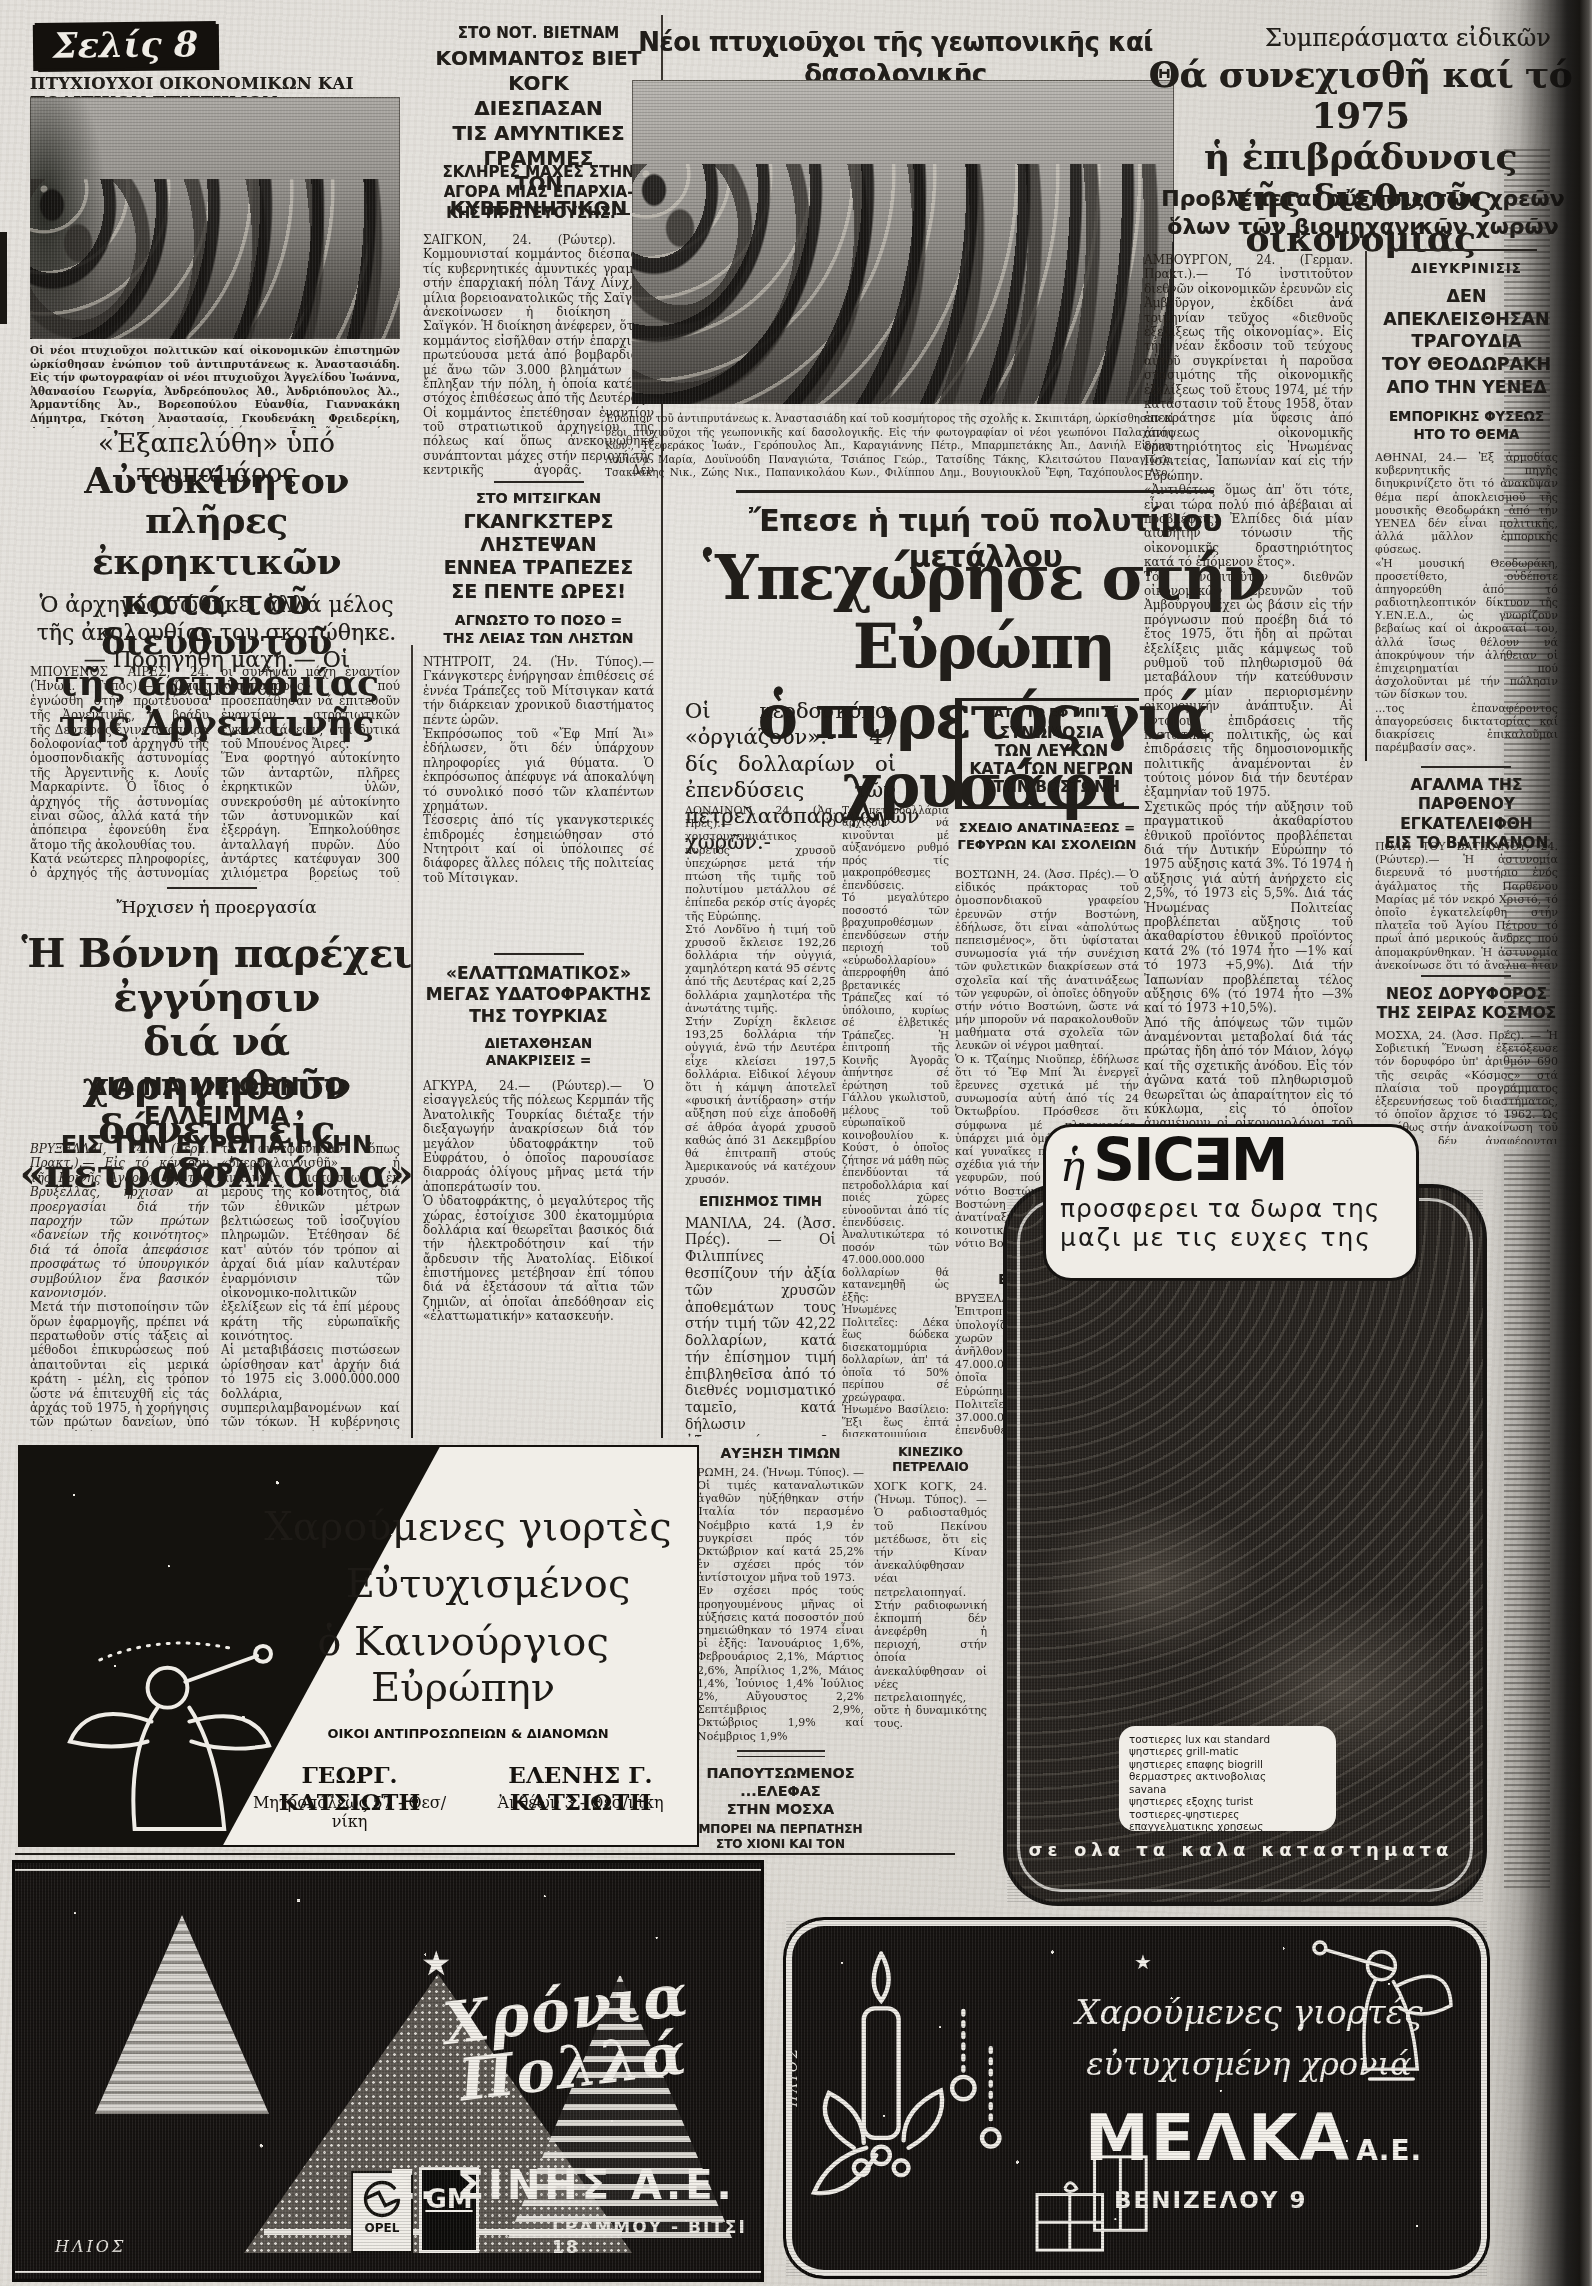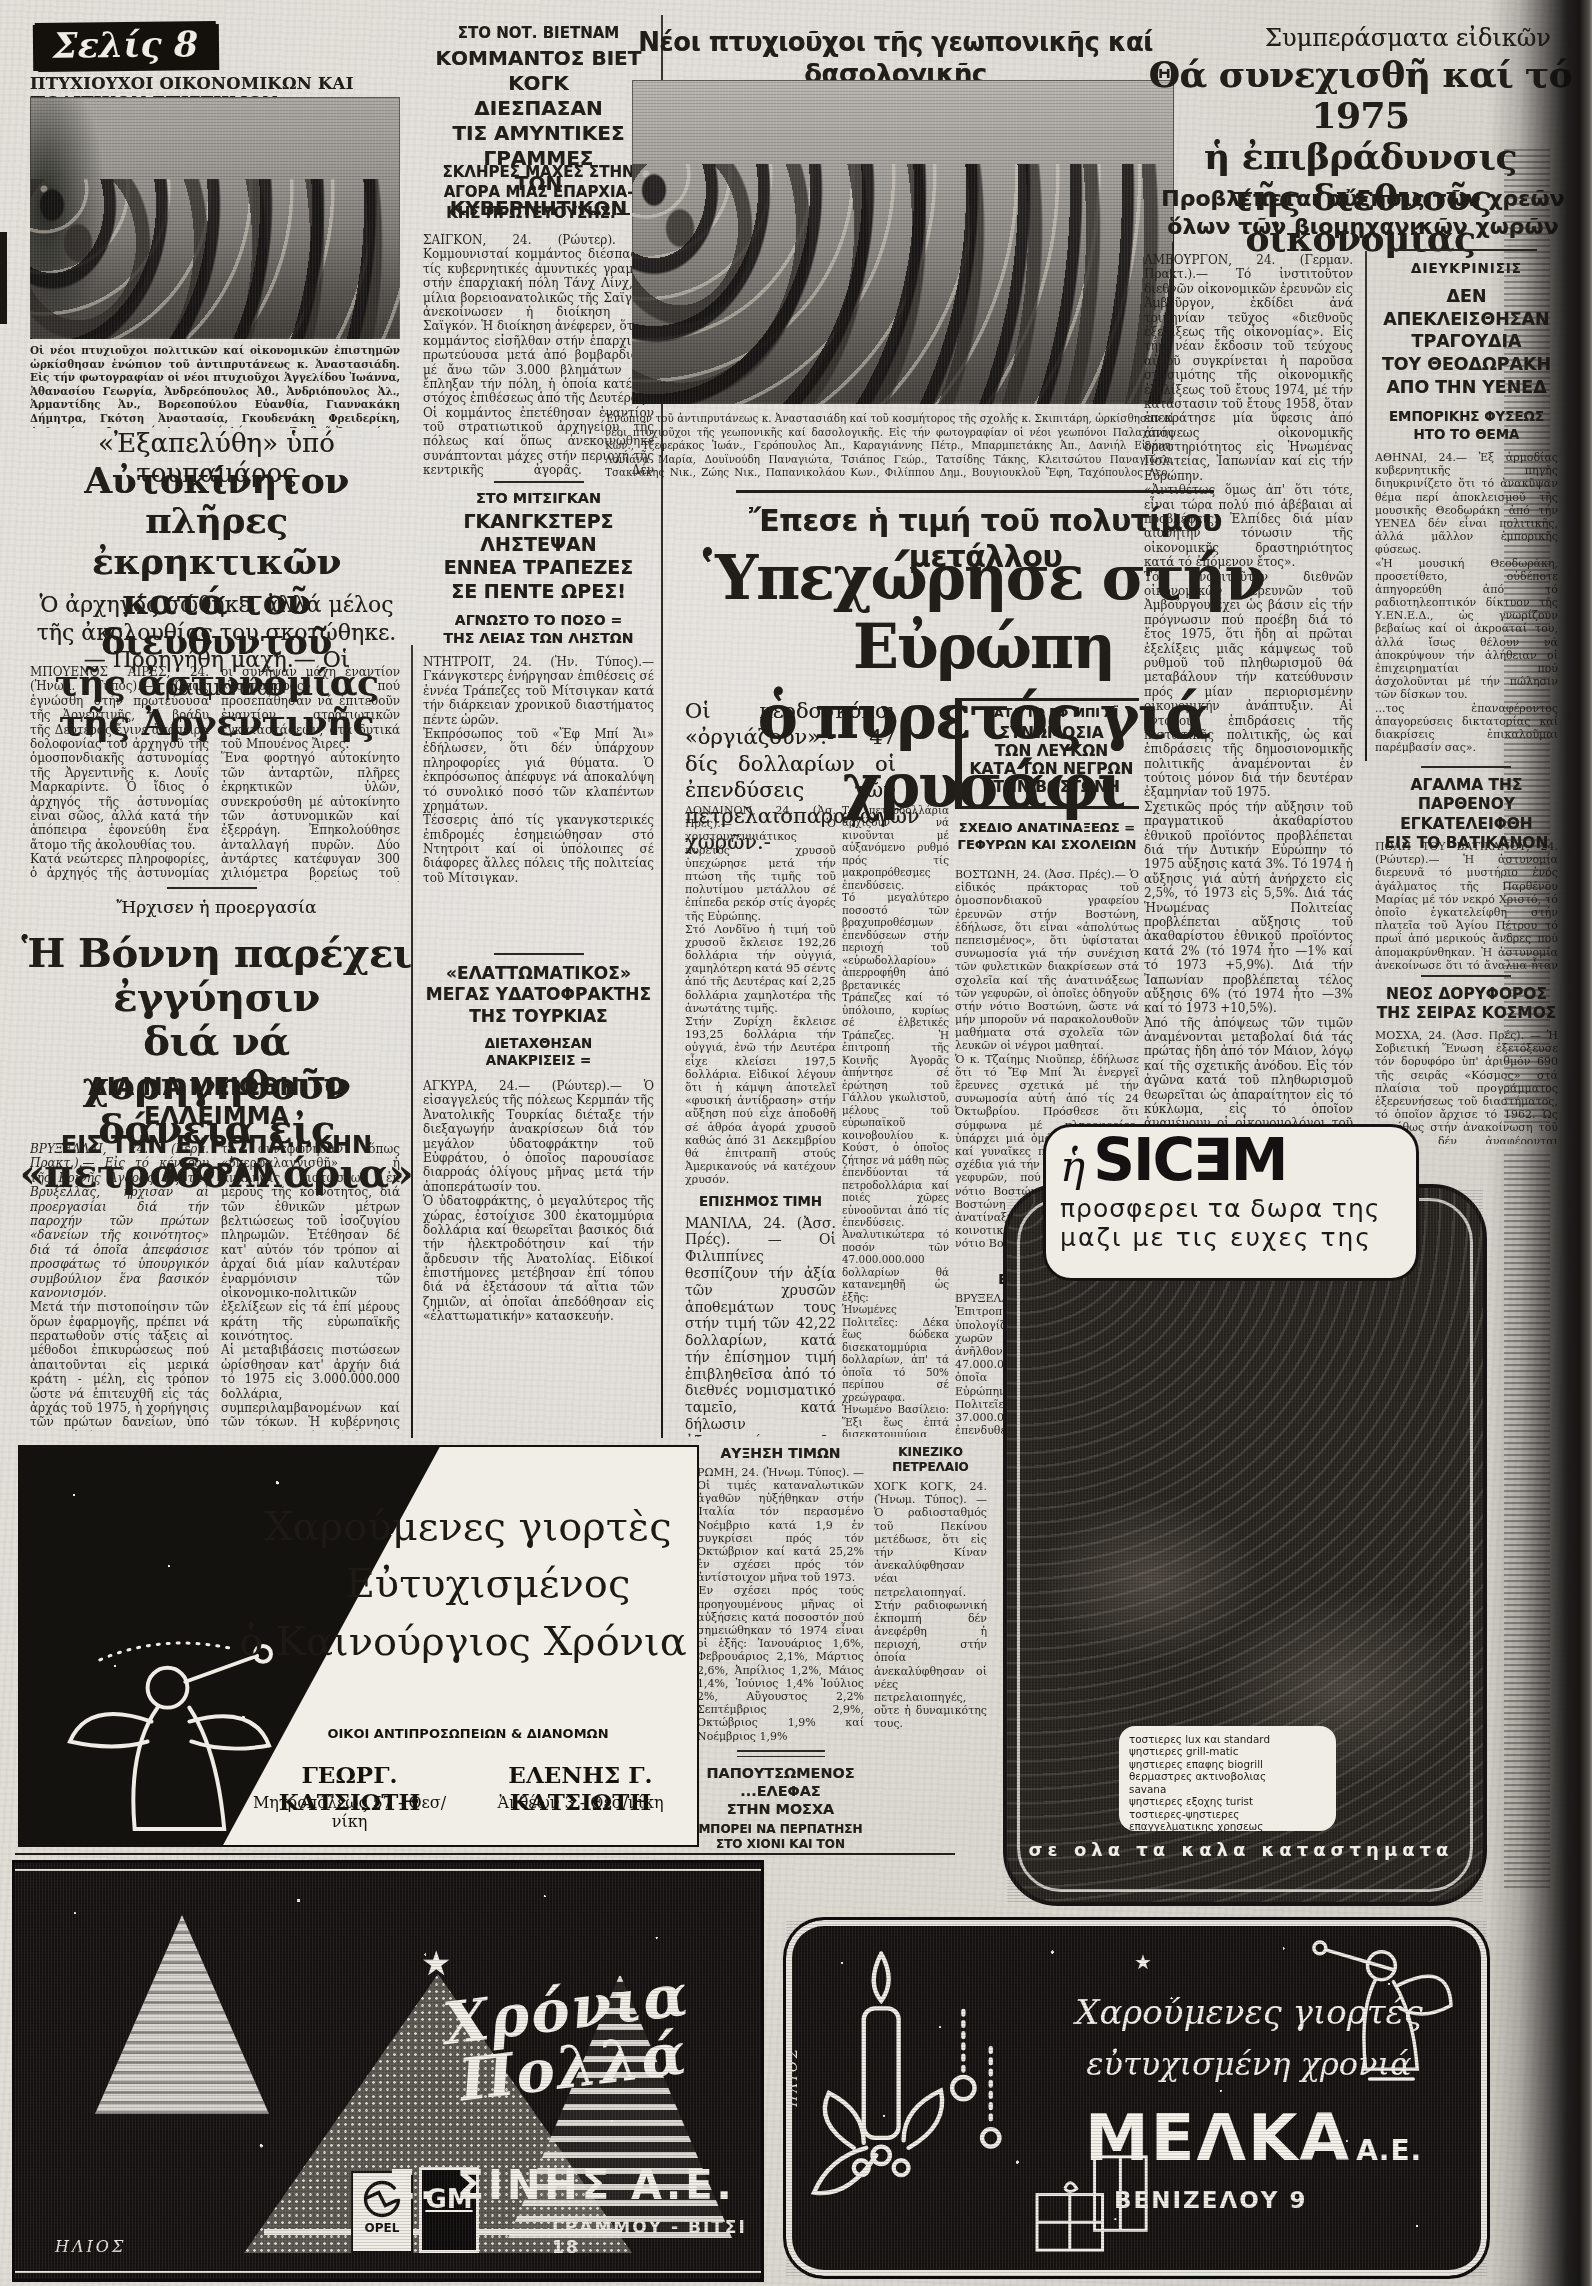--- a/index.html
+++ b/index.html
@@ -272,21 +272,21 @@
           <path d="M112 92 Q48 70 30 112 Q74 122 108 112"></path>
           <path d="M150 92 Q214 74 230 116 Q186 124 152 112"></path>
           <path d="M146 52 L218 26"></path>
           <circle cx="224" cy="24" r="8"></circle>
           <path d="M60 30 Q120 4 190 18" stroke-dasharray="2 8" stroke-width="3"></path>
         </g>
       </svg>
     </div>
     <div class="abs serif ctr" style="left:229px;top:56px;width:438px;font-size:40px;color:#1d1a16;">Χαρούμενες γιορτὲς</div>
     <div class="abs serif ctr" style="left:249px;top:113px;width:438px;font-size:40px;color:#1d1a16;">Εὐτυχισμένος</div>
-    <div class="abs serif ctr" style="left:209px;top:171px;width:468px;font-size:40px;color:#1d1a16;">ὁ Καινούργιος Χρόνια</div>
+    <div class="abs serif ctr" style="left:209px;top:171px;width:468px;font-size:40px;color:#1d1a16;">ὁ Καινούργιος Εὐρώπην</div>
     <div class="abs headsans ctr" style="left:224px;top:279px;width:448px;font-size:13px;color:#16130f;">ΟΙΚΟΙ ΑΝΤΙΠΡΟΣΩΠΕΙΩΝ &amp; ΔΙΑΝΟΜΩΝ</div>
     <div class="abs serif ctr" style="left:221px;top:314px;width:217px;font-weight:bold;font-size:23px;color:#16130f;">ΓΕΩΡΓ. ΚΑΤΣΙΩΤΗ</div>
     <div class="abs serif ctr" style="left:221px;top:346px;width:217px;font-size:16px;color:#16130f;">Μητροπόλεως 57 - Θεσ/νίκη</div>
     <div class="abs serif ctr" style="left:450px;top:314px;width:221px;font-weight:bold;font-size:23px;color:#16130f;">ΕΛΕΝΗΣ Γ. ΚΑΤΣΙΩΤΗ</div>
     <div class="abs serif ctr" style="left:450px;top:346px;width:221px;font-size:16px;color:#16130f;">Ἀνθέων 3 - Θεσ/νίκη</div>
   </div>
 
   <div class="abs hrule" style="left:15px;top:1853px;width:940px;height:2px;"></div>
 
   <div class="abs darkad stars grain" style="left:15px;top:1863px;width:746px;height:416px;">

